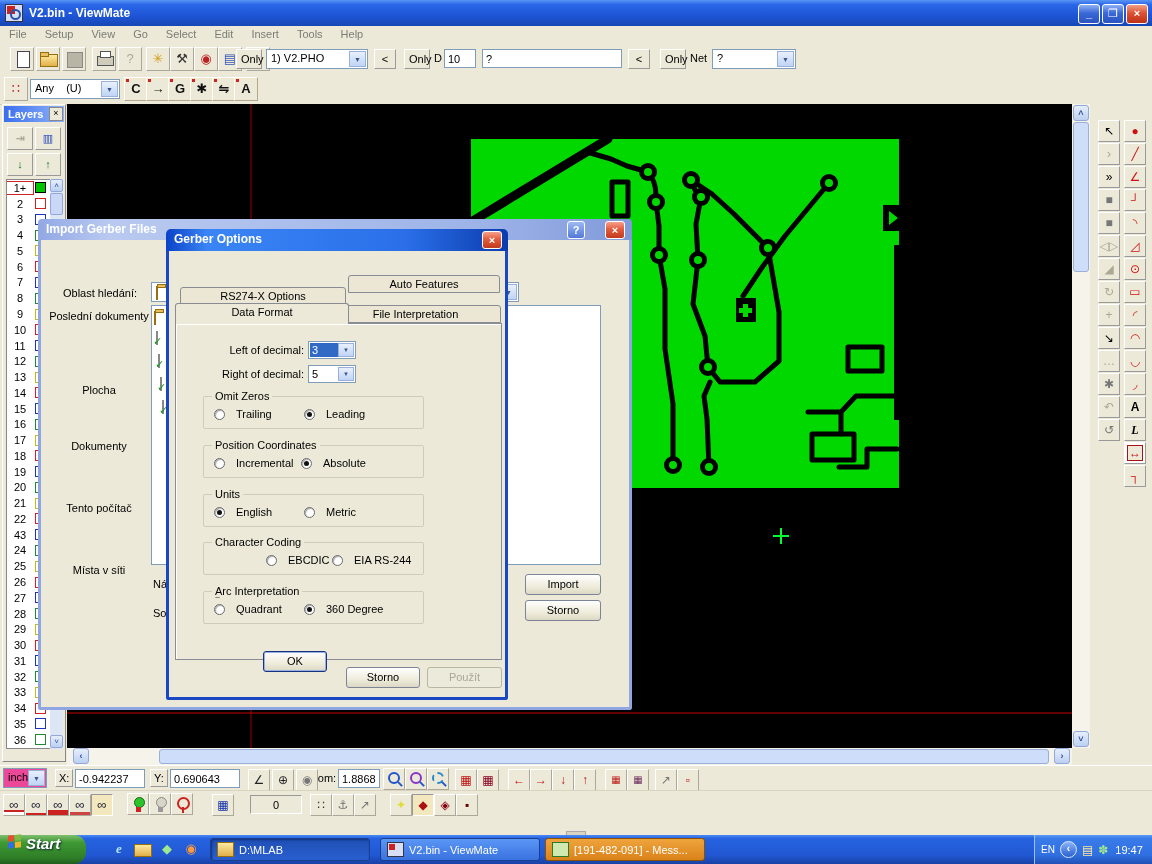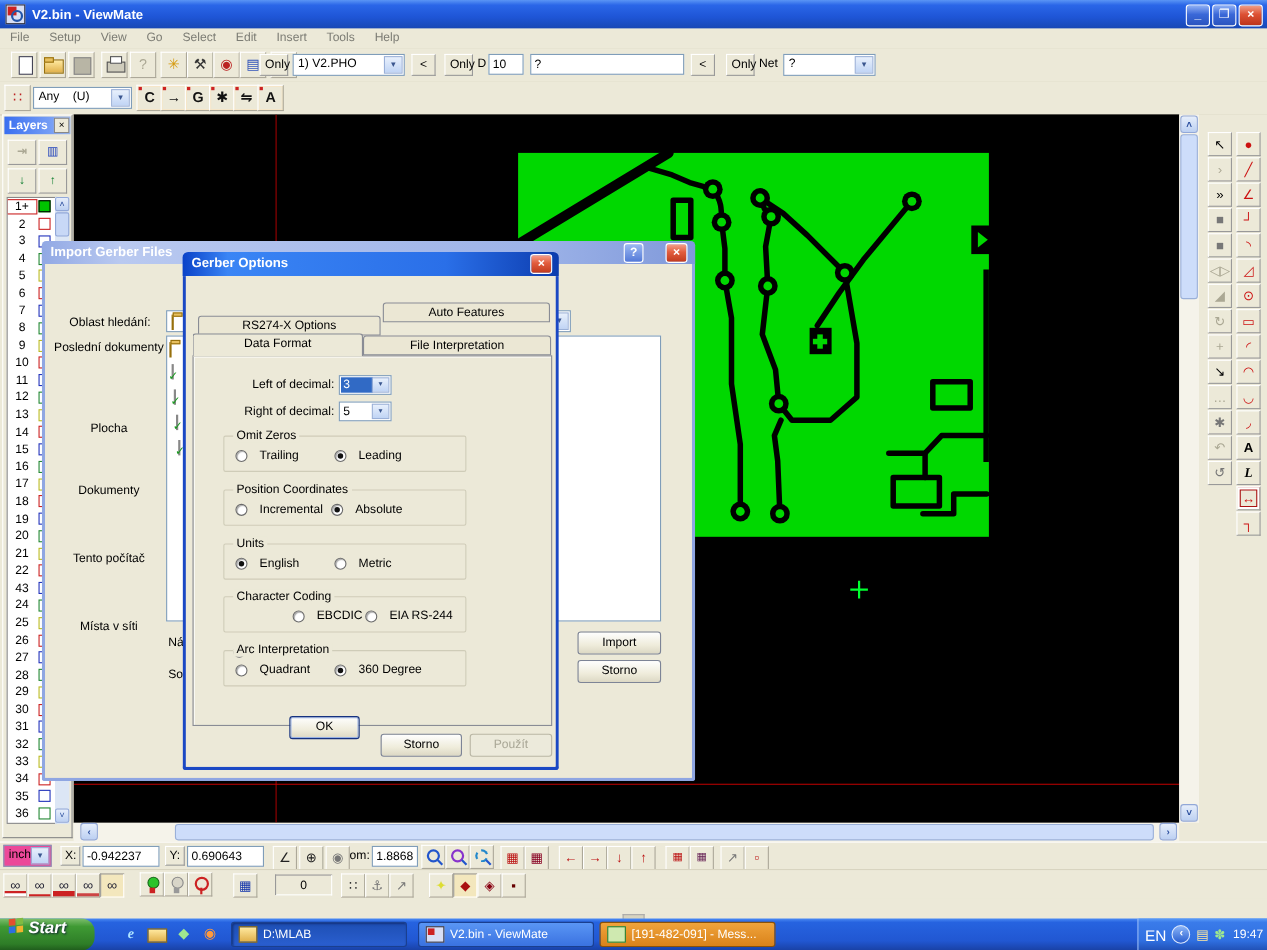--- a/index.html
+++ b/index.html
@@ -194,21 +194,21 @@
   .task.active{background:linear-gradient(180deg,#1e4fb4,#2a5fd0);box-shadow:inset 1px 1px 2px #12307a}
   .task.orange{background:linear-gradient(180deg,#f0a43c,#d9821a);border-color:#8a5108}
   .tkic{width:15px;height:13px;flex:0 0 auto}
   .t-folder .tkic{background:linear-gradient(#ffe9a0,#e0b04a);border:1px solid #97700d}
   .t-app .tkic{background:#d8dff5;border:1px solid #334;position:relative}
   .t-app .tkic::before{content:"";position:absolute;left:1px;top:1px;width:6px;height:6px;background:#c22}
   .t-msg .tkic{background:#cfe9b0;border:1px solid #2a7a2a}
   .tray{position:absolute;right:0;top:0;height:29px;width:118px;
     background:linear-gradient(180deg,#5a9cf8 0%,#3a7bea 12%,#2f6fe0 70%,#2150b5 100%);
     border-left:1px solid #9cc0fa;display:flex;align-items:center;gap:5px;padding-left:6px;box-sizing:border-box;color:#fff}
-  .tray .lang{font-size:14px}
+  .tray .lang{font-size:10px}
   .collapse{width:15px;height:15px;border-radius:50%;background:linear-gradient(180deg,#8ab4f8,#2a5fd0);
     border:1px solid #dce8fd;color:#fff;font-weight:bold;font-size:10px;line-height:13px;text-align:center}
   .trayic{font-size:12px}
   .trayic.y{color:#ffe9a0}.trayic.g{color:#9fe88f}
   .clock{font-size:11px;margin-left:2px}
   .import-btnzone .xpbtn{width:76px}
 </style>
 </head>
 <body>
 
@@ -543,21 +543,21 @@
 </div>
 
 <div class="dlg gerber-dlg">
   <div class="gerber-title">
     <span>Gerber Options</span>
   </div>
   <span class="dlg-x" style="right:3px;top:-20px">×</span>
 
   <span class="tab" style="left:11px;top:36px;width:166px">RS274-X Options</span>
   <span class="tab" style="left:179px;top:24px;width:152px">Auto Features</span>
-  <span class="tab active" style="left:6px;top:52px;width:155px">Data Format</span>
+  <span class="tab active" style="left:6px;top:52px;width:174px">Data Format</span>
   <span class="tab" style="left:161px;top:54px;width:171px">File Interpretation</span>
 
   <div class="tabpage">
     <span class="flabel" style="left:2px;top:20px">Left of decimal:</span>
     <div class="scombo selblue" style="left:132px;top:17px">
       <span class="cval">3</span>
       <span class="cbtn">▼</span>
     </div>
     <span class="flabel" style="left:2px;top:44px">Right of decimal:</span>
     <div class="scombo" style="left:132px;top:41px">

